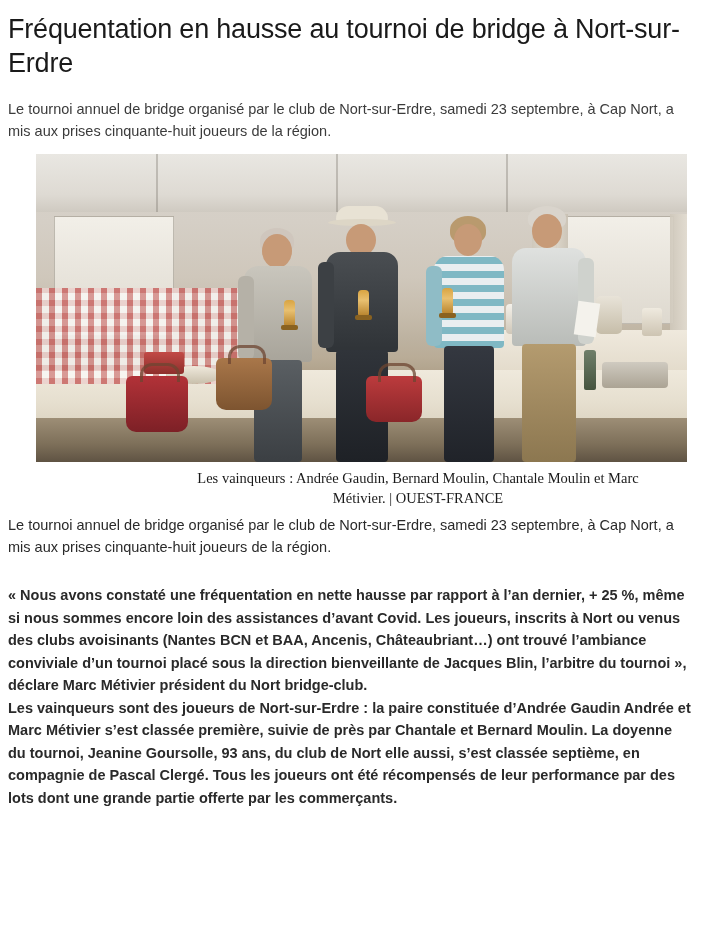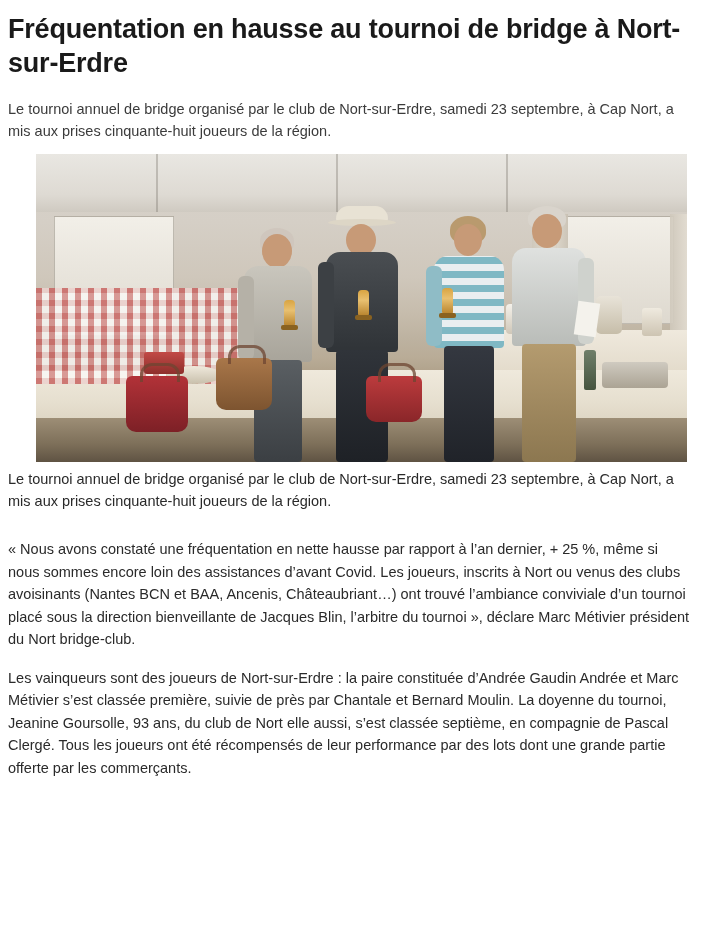--- a/index.html
+++ b/index.html
@@ -17,21 +17,21 @@
   .page {
     width: 703px;
     height: 933px;
     box-sizing: border-box;
     padding: 8px 12px 0 8px;
     position: relative;
   }
   .headline {
     font-size: 27px;
     line-height: 34px;
-    font-weight: bold;
+    font-weight: normal;
     color: #1a1a1a;
     margin: 4px 0 0 0;
     letter-spacing: -0.2px;
   }
   .standfirst {
     font-size: 14.5px;
     line-height: 22px;
     color: #3b3b3b;
     margin: 18px 0 0 0;
   }
@@ -143,22 +143,23 @@
     color: #2a2a2a;
     margin: 6px 0 0 0;
   }
   .body-block p { margin: 0; }
   .spacer { height: 26px; }
   .article-body p {
     font-size: 14.5px;
     line-height: 22.5px;
     color: #2a2a2a;
     margin: 0;
-  }
-  .article-body p + p { margin-top: 16px; }
+    font-weight: bold;
+  }
+  .article-body p + p { margin-top: 0; }
 </style>
 </head>
 <body>
 
 <div class="page">
 
   <h1 class="headline">Fréquentation en hausse au tournoi de bridge à Nort-sur-Erdre</h1>
 
   <p class="standfirst">Le tournoi annuel de bridge organisé par le club de Nort-sur-Erdre, samedi 23 septembre, à Cap Nort, a mis aux prises cinquante-huit joueurs de la région.</p>
 
@@ -225,20 +226,24 @@
         <div class="p-arm" style="left:76px;top:52px;width:16px;height:86px;background:#cfd2cd;"></div>
         <div style="position:absolute;left:74px;top:96px;width:22px;height:34px;background:#f4f2ec;transform:rotate(8deg);"></div>
         <div class="p-legs" style="left:20px;top:138px;width:54px;height:118px;background:linear-gradient(to bottom,#b49b6f,#8c7750);"></div>
       </div>
 
       <div class="bag" style="left:90px;top:222px;width:62px;height:56px;background:linear-gradient(to bottom,#b23238,#7d2026);"></div>
       <div class="bag" style="left:180px;top:204px;width:56px;height:52px;background:linear-gradient(to bottom,#a9774a,#7d5430);"></div>
       <div class="bag" style="left:330px;top:222px;width:56px;height:46px;background:linear-gradient(to bottom,#bc3b3d,#8a2629);"></div>
     </div>
 
+    <div class="caption">
+      <span>Les vainqueurs : Andrée Gaudin, Bernard Moulin, Chantale Moulin et Marc Métivier.</span>
+      <span>| OUEST-FRANCE</span>
+    </div>
   </div>
 
   <div class="body-block">
     <p>Le tournoi annuel de bridge organisé par le club de Nort-sur-Erdre, samedi 23 septembre, à Cap Nort, a mis aux prises cinquante-huit joueurs de la région.</p>
   </div>
 
   <div class="spacer"></div>
 
   <div class="article-body">
     <p>« Nous avons constaté une fréquentation en nette hausse par rapport à l’an dernier, + 25 %, même si nous sommes encore loin des assistances d’avant Covid. Les joueurs, inscrits à Nort ou venus des clubs avoisinants (Nantes BCN et BAA, Ancenis, Châteaubriant…) ont trouvé l’ambiance conviviale d’un tournoi placé sous la direction bienveillante de Jacques Blin, l’arbitre du tournoi », déclare Marc Métivier président du Nort bridge-club.</p>

